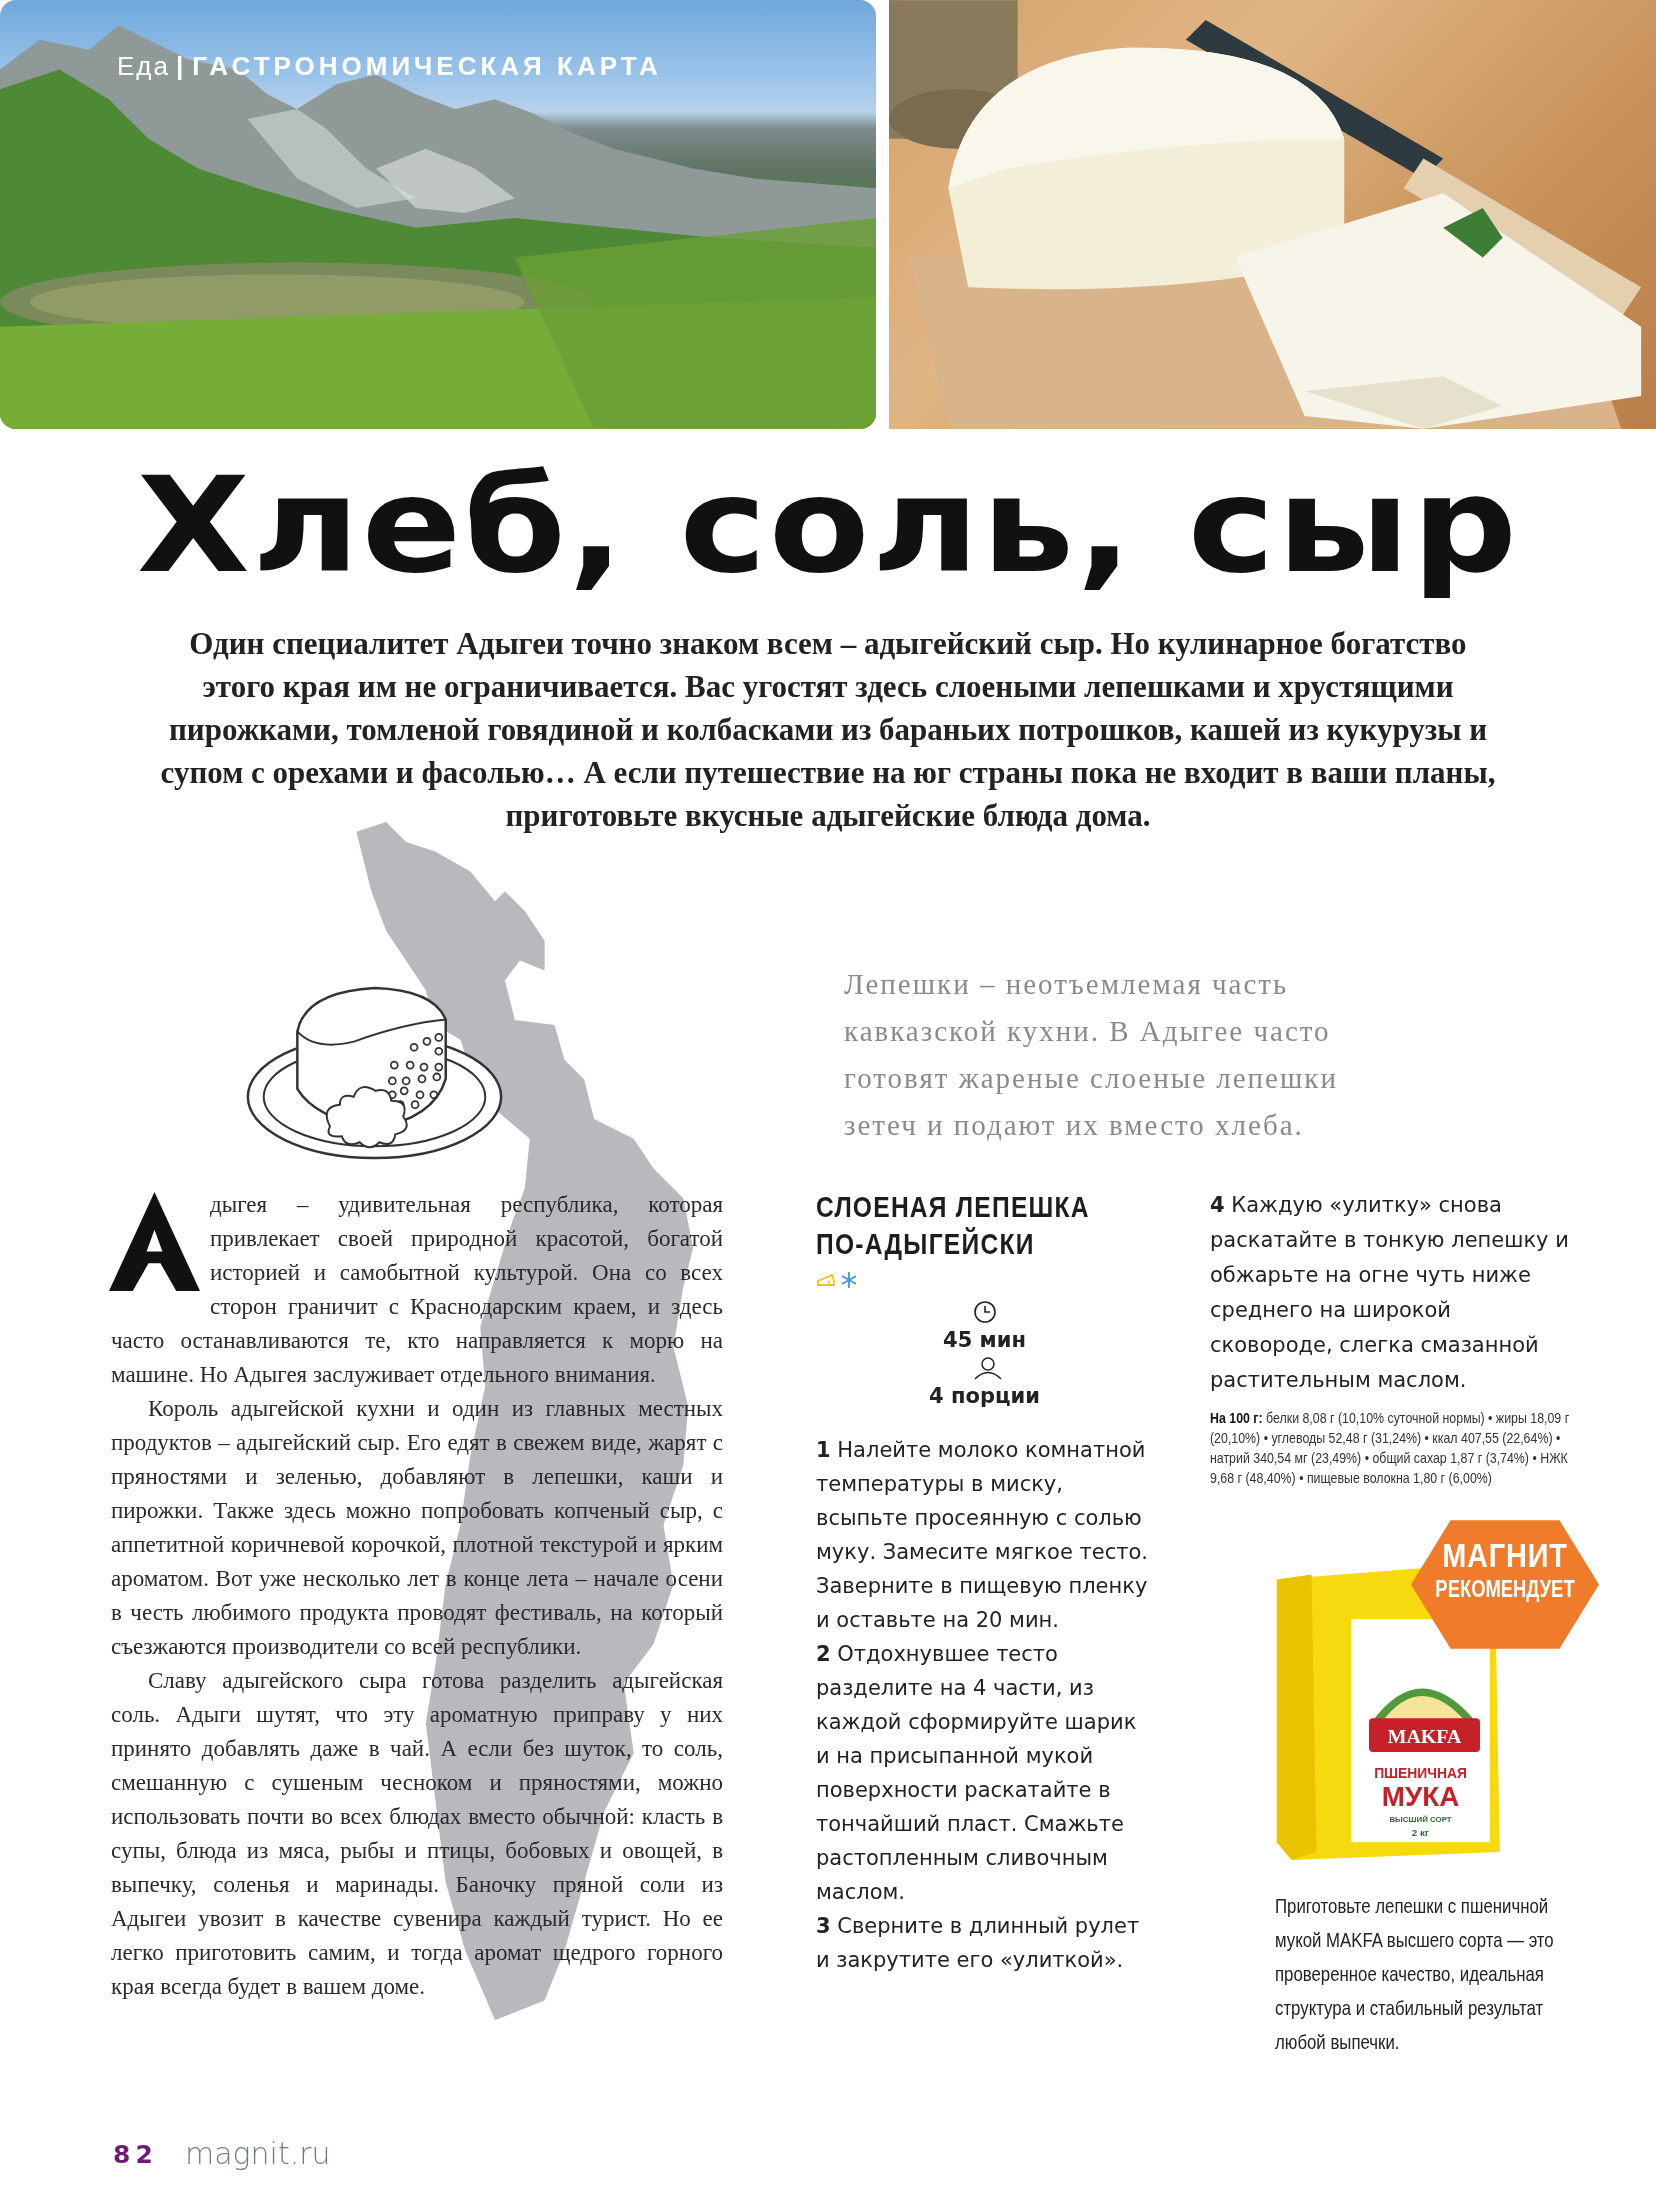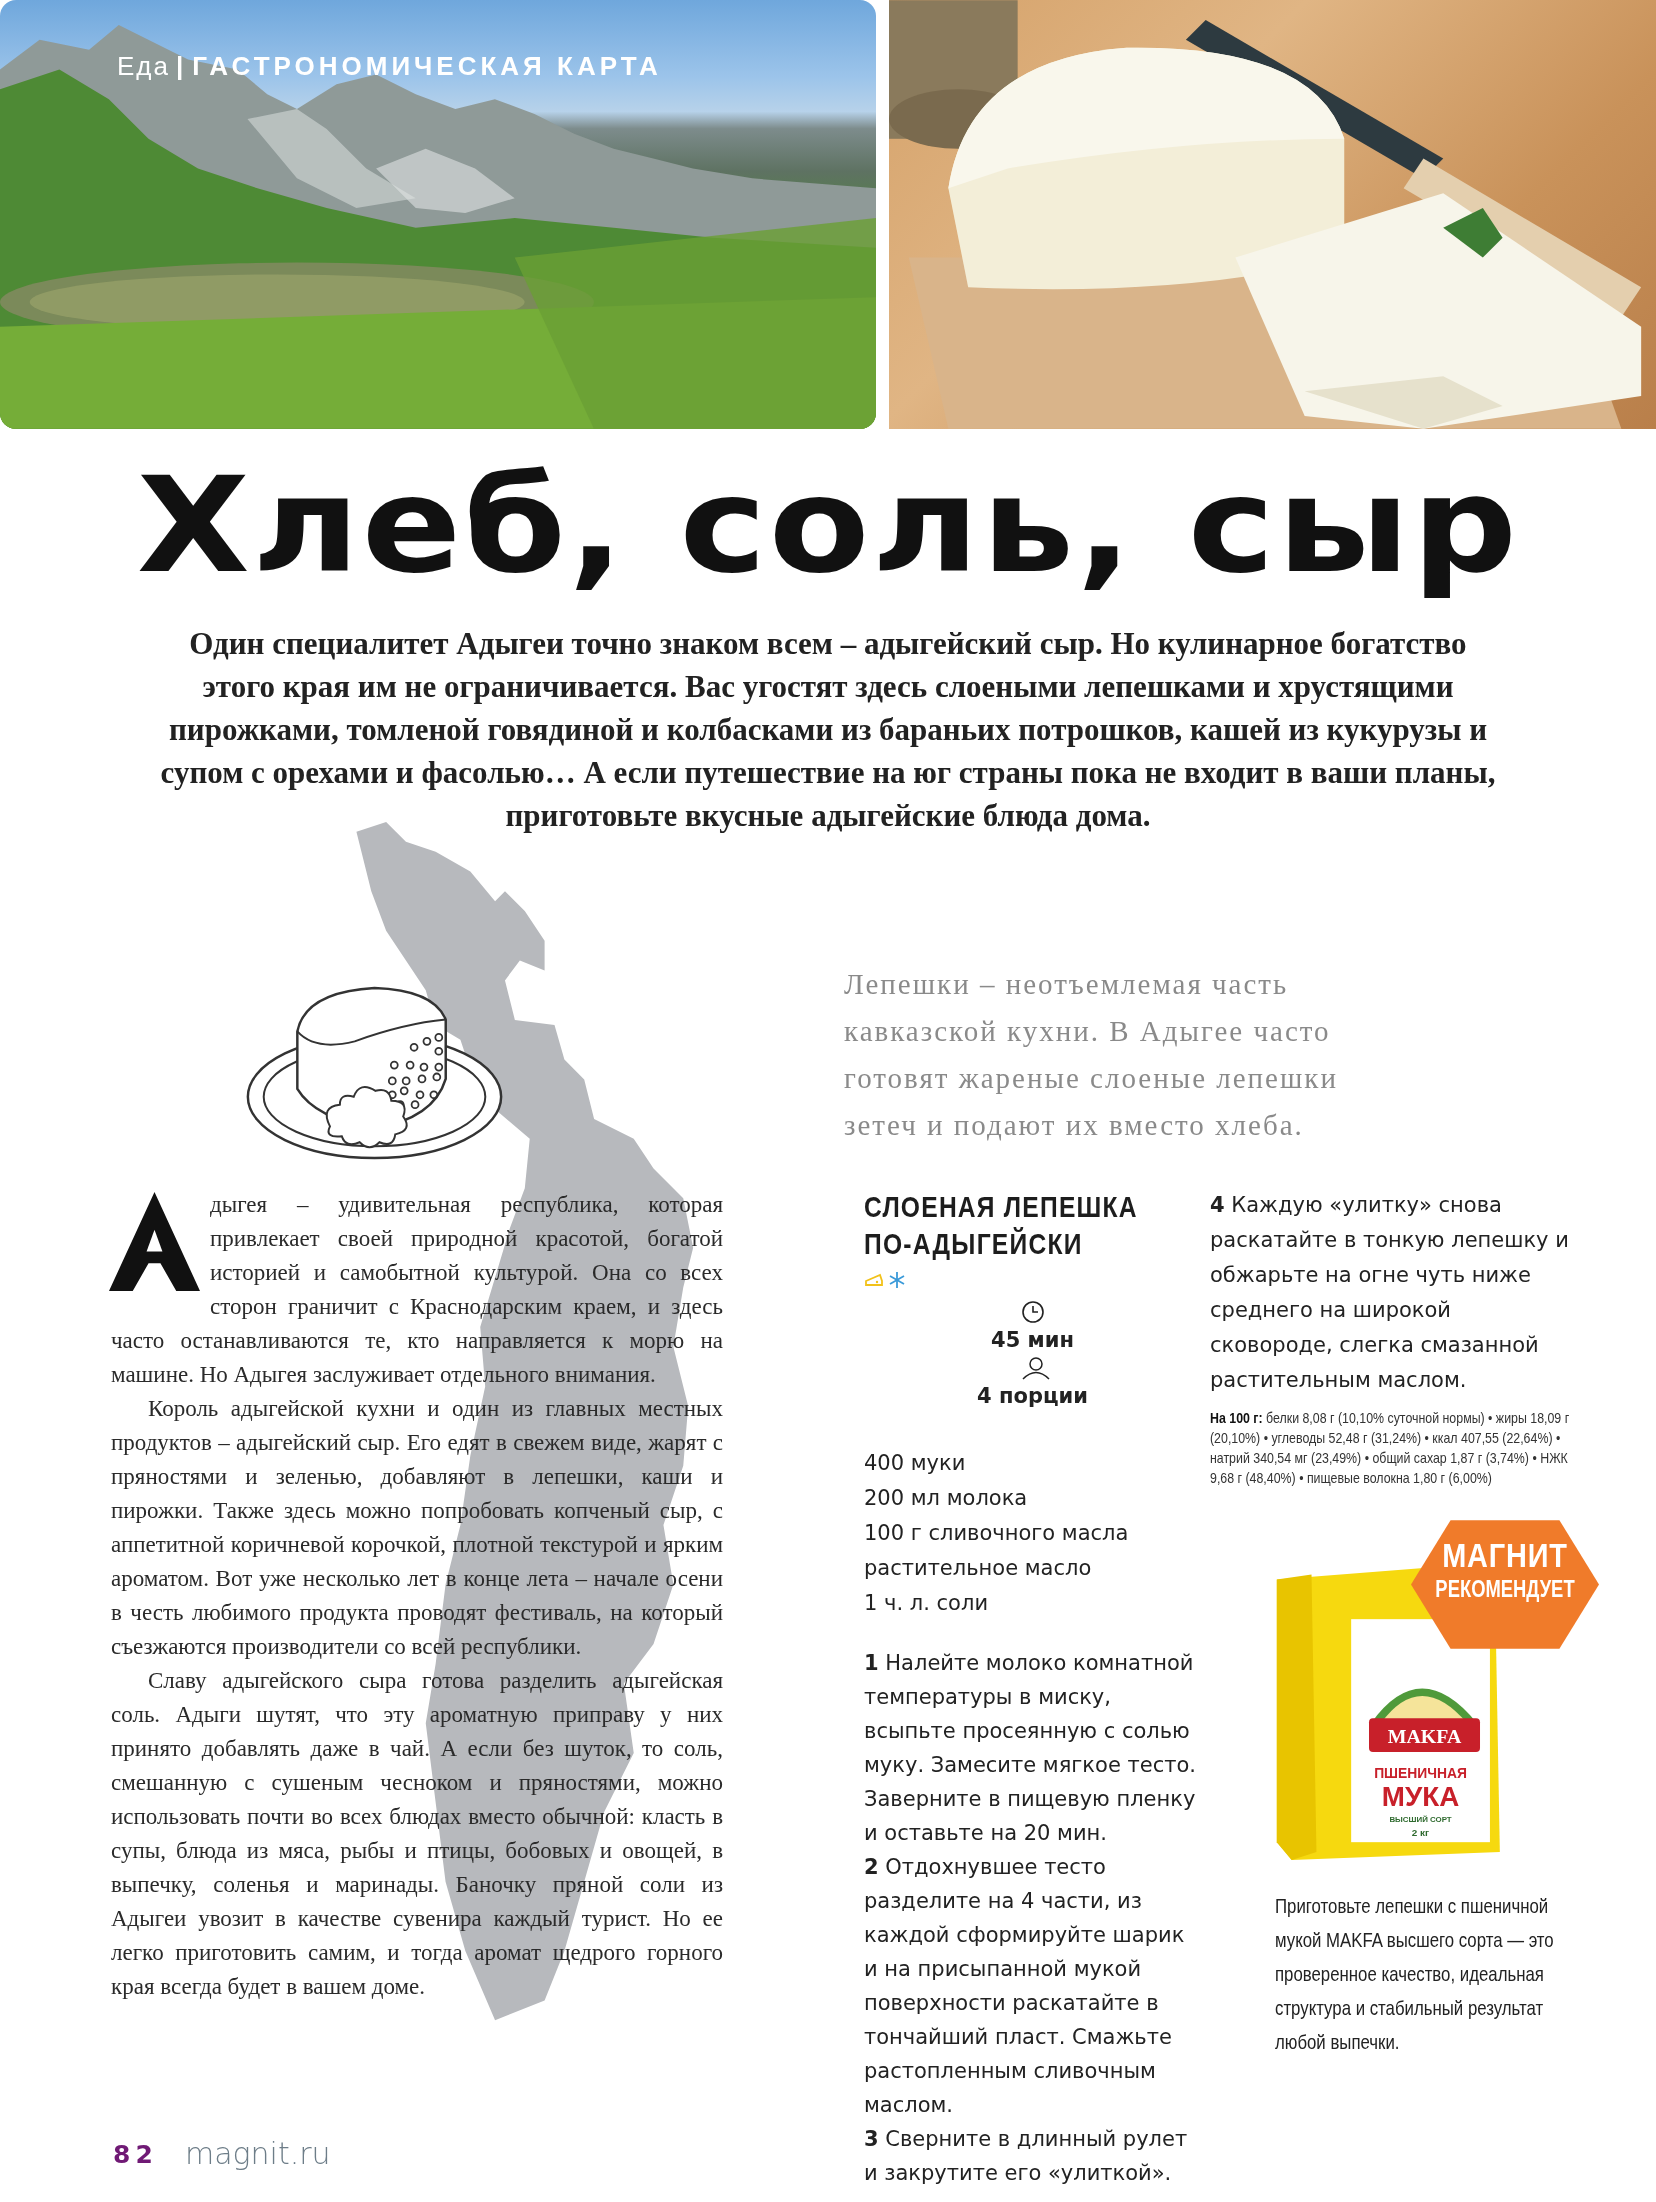--- a/index.html
+++ b/index.html
@@ -22,21 +22,21 @@
   #map{left:297px;top:812px;z-index:1}
   #cheese-ill{left:236px;top:980px;z-index:2}
   
   #quote{left:844px;top:961px;width:574px;font-family:Liberation Serif, serif;font-weight:200;font-size:29px;line-height:47px;color:#8a8a8a;letter-spacing:2px;font-stretch:expanded;}
   
   #body-col{left:111px;top:1188px;width:612px;font-family:"Liberation Serif",serif;font-size:23px;line-height:34px;color:#2a2a2a;text-align:justify;z-index:3;}
   #body-col p{margin:0;text-indent:37px;}
   #body-col p.first{text-indent:0;}
   .dropcap{float:left;width:91px;height:101px;margin:4px 10px 0 -2px;}
   
-  #recipe{left:864px;top:1188px;width:337px;font-family:"DejaVu Sans",sans-serif;font-size:21px;color:#222;}
+  #recipe{left:816px;top:1188px;width:337px;font-family:"DejaVu Sans",sans-serif;font-size:21px;color:#222;}
   .recipe-title{font-family:"Liberation Sans",sans-serif;font-weight:bold;font-size:30px;line-height:37px;letter-spacing:1.5px;transform:scaleX(0.82);transform-origin:left;width:416px;color:#1d1d1d;}
   .recipe-icons{margin-top:6px;height:24px;display:flex;gap:4px;align-items:center}
   .meta{margin-top:8px;display:flex;align-items:center;gap:4px;font-weight:bold;font-size:21px;white-space:nowrap;flex-direction:column;}
   .meta svg{display:block}
   .ingredients{margin-top:38px;line-height:35px;font-size:21px;}
   .steps{margin-top:25px;line-height:34px;font-size:21px;}
   .step-num{font-weight:bold;}
   
   #right-col{left:1210px;top:1188px;width:366px;font-family:"DejaVu Sans",sans-serif;font-size:21px;line-height:35px;color:#222;}
   .nutrition{margin-top:10px;font-family:"Liberation Sans",sans-serif;font-size:14.4px;line-height:20px;color:#333;transform:scaleX(0.86);transform-origin:left;width:426px;}
@@ -158,27 +158,20 @@
         <circle cx="12" cy="12" r="10" fill="none" stroke="#222" stroke-width="1.6"></circle>
         <polyline points="12,6 12,12 17,12" fill="none" stroke="#222" stroke-width="1.6"></polyline>
       </svg>
     <span>45 мин</span>
     <svg width="30" height="24" viewBox="0 0 30 24" style="margin-left:6px">
         <circle cx="15" cy="8" r="6" fill="none" stroke="#222" stroke-width="1.5"></circle>
         <path d="M2,23 Q15,10 28,23" fill="none" stroke="#222" stroke-width="1.5"></path>
       </svg>
     <span>4 порции</span>
   </div>
-  <div class="ingredients">
-    <div>400 муки</div>
-    <div>200 мл молока</div>
-    <div>100 г сливочного масла</div>
-    <div>растительное масло</div>
-    <div>1 ч. л. соли</div>
-  </div>
   <div class="steps">
     <div><span class="step-num">1</span> <span>Налейте молоко комнатной температуры в миску, всыпьте просеянную с солью муку. Замесите мягкое тесто. Заверните в пищевую пленку и оставьте на 20 мин.</span></div>
     <div><span class="step-num">2</span> <span>Отдохнувшее тесто разделите на 4 части, из каждой сформируйте шарик и на присыпанной мукой поверхности раскатайте в тончайший пласт. Смажьте растопленным сливочным маслом.</span></div>
     <div><span class="step-num">3</span> <span>Сверните в длинный рулет и закрутите его «улиткой».</span></div>
   </div>
 </div>
 
 <div id="right-col" class="abs">
   <div><span class="step-num">4</span> <span>Каждую «улитку» снова раскатайте в тонкую лепешку и обжарьте на огне чуть ниже среднего на широкой сковороде, слегка смазанной растительным маслом.</span></div>
   <div class="nutrition">

